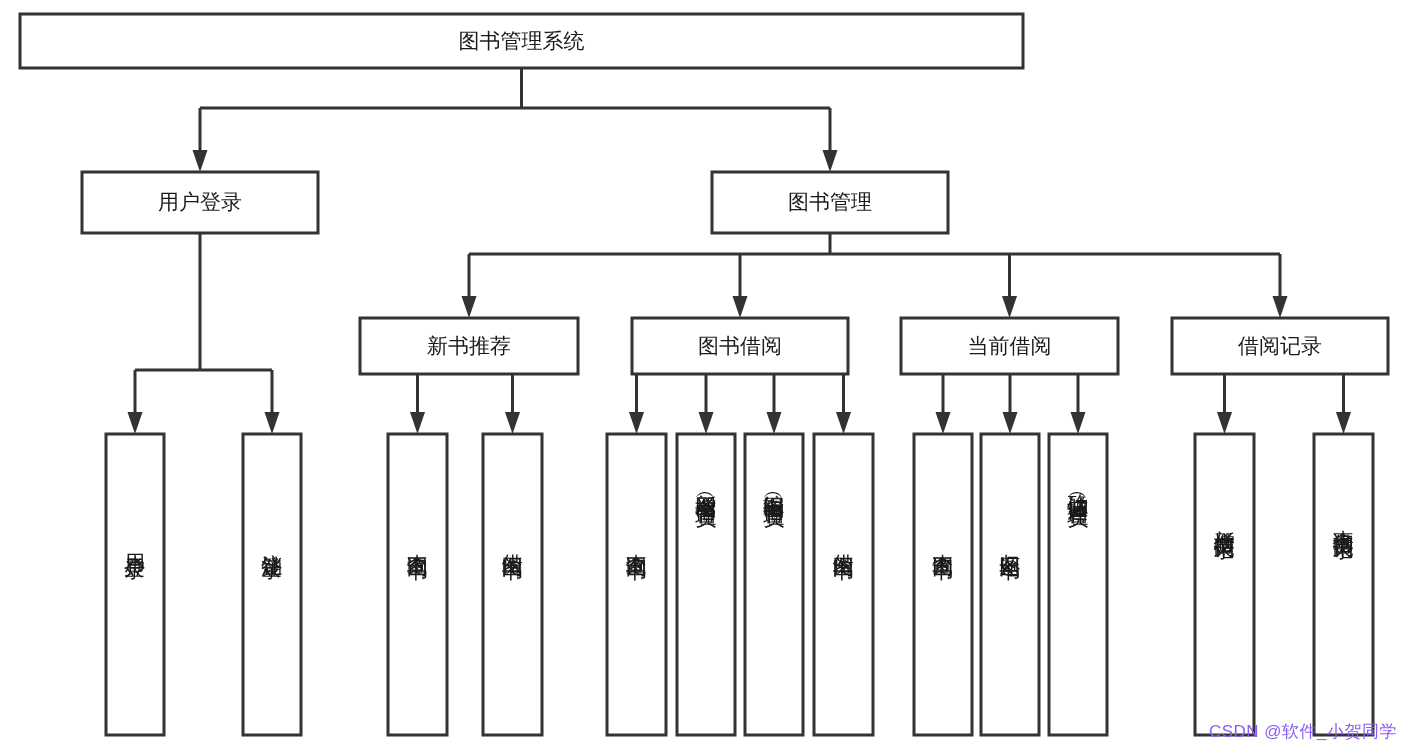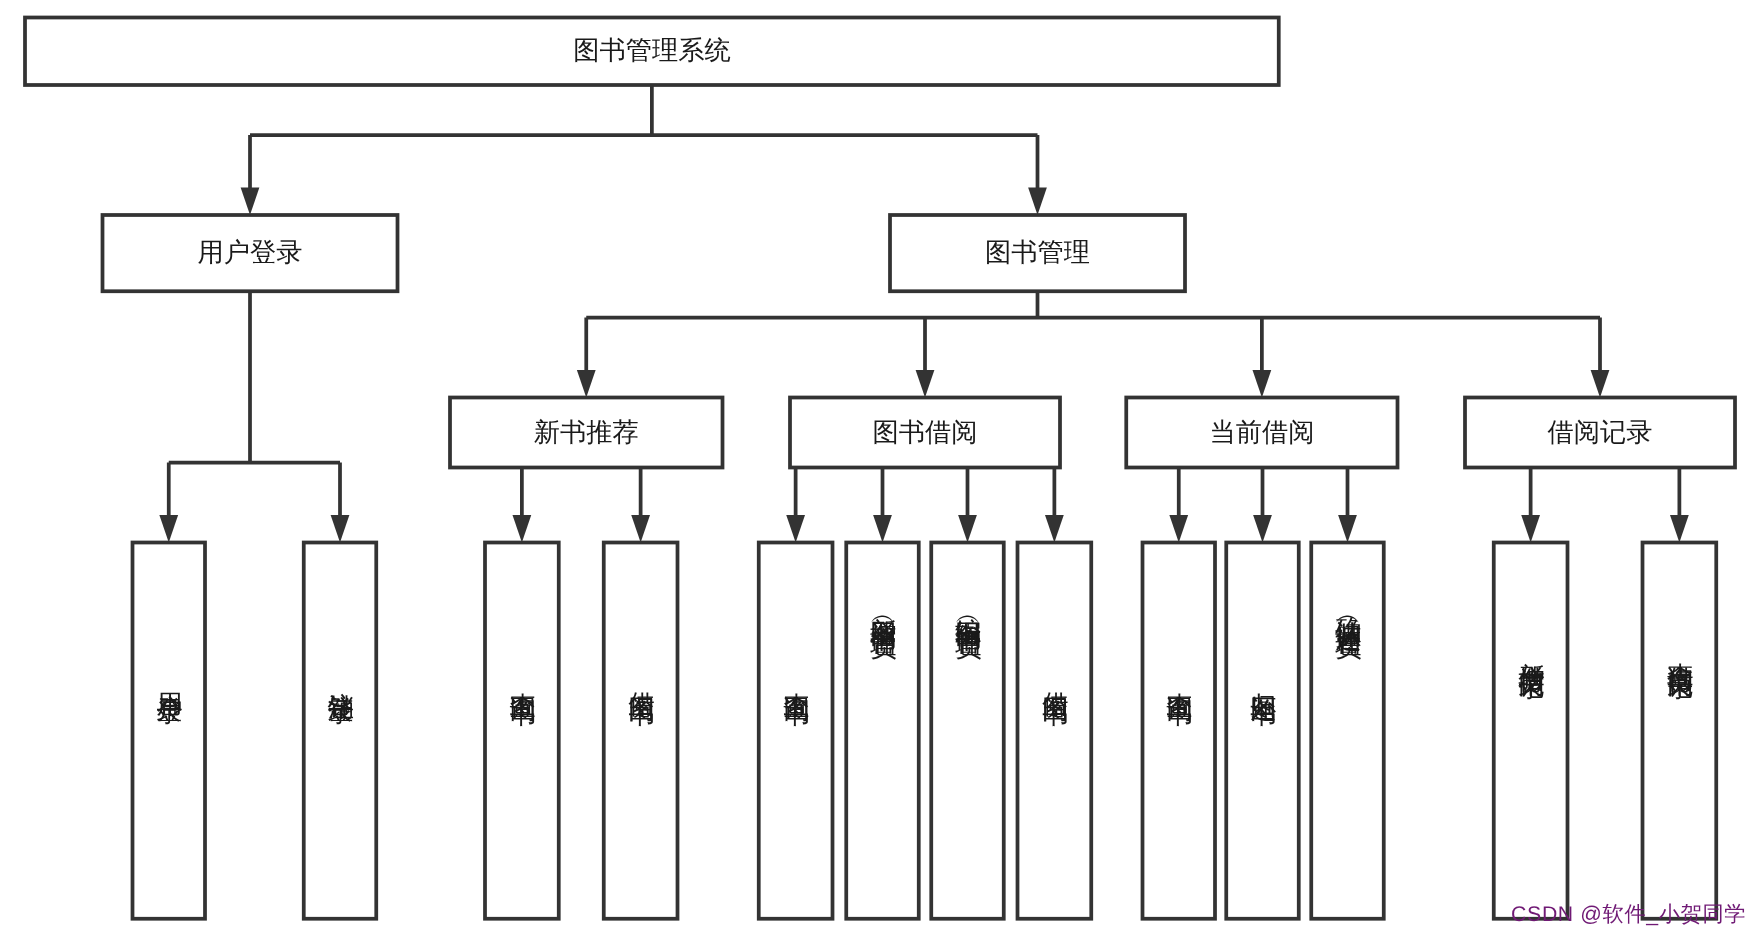--- a/index.html
+++ b/index.html
@@ -67,21 +67,21 @@
     letter-spacing: 2px;
     color: #1a1a1a;
     white-space: nowrap;
   }
   .watermark {
     position: absolute;
     right: 8px;
     bottom: 4px;
     font-family: "Liberation Sans", "DejaVu Sans", sans-serif;
     font-size: 17px;
-    color: #701a75;
+    color: #8b5cf6;
     letter-spacing: 0.5px;
     user-select: none;
   }
 </style>
 </head>
 <body>
 
 <div id="diagram-root">
 
   <svg class="flow" viewBox="0 0 1405 747">

